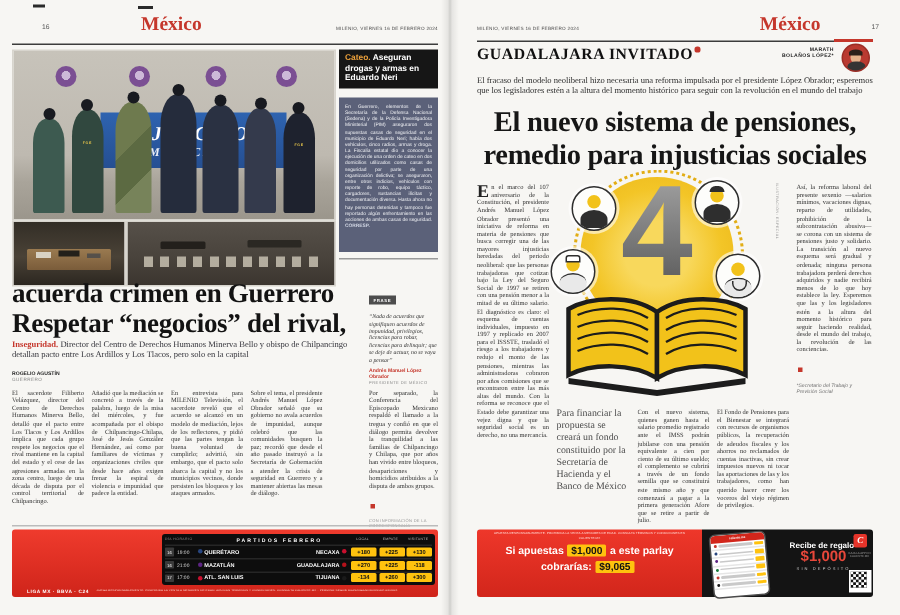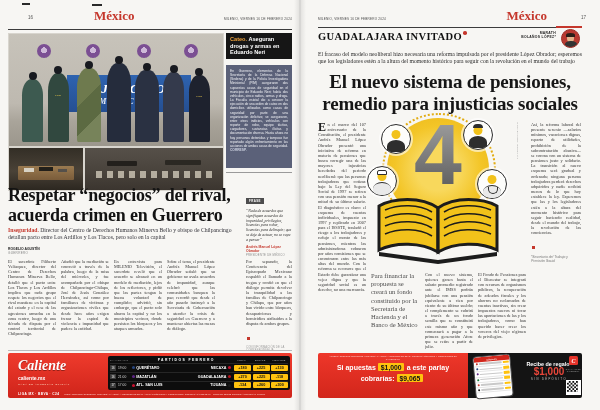--- a/index.html
+++ b/index.html
@@ -170,22 +170,22 @@
 
   <div class="abs sb-title" style="left:226px;top:33px;width:58px;">
     <span class="sb-kicker">Cateo.</span><span> Aseguran drogas y armas en Eduardo Neri</span>
   </div>
   <div class="abs sb-body" style="left:226px;top:65px;width:58px;height:95px;">
     <span>En Guerrero, elementos de la Secretaría de la Defensa Nacional (Sedena) y de la Policía Investigadora Ministerial (PIM) aseguraron dos supuestas casas de seguridad en el municipio de Eduardo Neri; había dos vehículos, cinco radios, armas y droga. La Fiscalía estatal dio a conocer la ejecución de una orden de cateo en dos domicilios utilizados como casas de seguridad por parte de una organización delictiva; se aseguraron, entre otros indicios, vehículos con reporte de robo, equipo táctico, cargadores, sustancias ilícitas y documentación diversa. Hasta ahora no hay personas detenidas y tampoco fue reportado algún enfrentamiento en las acciones de ambas casas de seguridad. </span><span class="sb-credit">CORRESP.</span>
   </div>
   <div class="abs hrule" style="left:226px;top:172px;width:66px;background:#9a9a9a;"></div>
 
   <div class="abs hl-left" style="left:8px;top:186px;width:236px;">
+    <div>acuerda crimen en Guerrero</div>
     <div>Respetar “negocios” del rival,</div>
-    <div>acuerda crimen en Guerrero</div>
   </div>
   <div class="abs" style="left:246px;top:188px;width:46px;">
     <span class="qlabel">FRASE</span>
     <div class="qtext">“Nada de acuerdos que signifiquen acuerdos de impunidad, privilegios, licencias para robar, licencias para delinquir; que se deje de actuar, no se vaya a pensar”</div>
     <div class="qauthor">Andrés Manuel López Obrador</div>
     <div class="qrole">PRESIDENTE DE MÉXICO</div>
   </div>
 
   <div class="abs deck" style="left:8px;top:227px;width:232px;">
     <span class="kicker">Inseguridad.</span><span> Director del Centro de Derechos Humanos Minerva Bello y obispo de Chilpancingo detallan pacto entre Los Ardillos y Los Tlacos, pero solo en la capital</span>
@@ -199,25 +199,20 @@
   <div class="abs bodytxt" style="left:61px;top:259px;width:48px;height:87px;overflow:hidden;">Añadió que la mediación se concretó a través de la palabra, luego de la misa del miércoles, y fue acompañada por el obispo de Chilpancingo-Chilapa, José de Jesús González Hernández, así como por familiares de víctimas y organizaciones civiles que desde hace años exigen frenar la espiral de violencia e impunidad que padece la entidad.</div>
   <div class="abs bodytxt" style="left:114px;top:259px;width:48px;height:87px;overflow:hidden;">En entrevista para MILENIO Televisión, el sacerdote reveló que el acuerdo se alcanzó en un modelo de mediación, lejos de los reflectores, y pidió que las partes tengan la buena voluntad de cumplirlo; advirtió, sin embargo, que el pacto solo abarca la capital y no los municipios vecinos, donde persisten los bloqueos y los ataques armados.</div>
   <div class="abs bodytxt" style="left:167px;top:259px;width:48px;height:87px;overflow:hidden;">Sobre el tema, el presidente Andrés Manuel López Obrador señaló que su gobierno no avala acuerdos de impunidad, aunque celebró que las comunidades busquen la paz; recordó que desde el año pasado instruyó a la Secretaría de Gobernación a atender la crisis de seguridad en Guerrero y a mantener abiertas las mesas de diálogo.</div>
   <div class="abs" style="left:246px;top:259px;width:46px;">
     <span class="bodytxt" style="display:block;">Por separado, la Conferencia del Episcopado Mexicano respaldó el llamado a la tregua y confió en que el diálogo permita devolver la tranquilidad a las familias de Chilpancingo y Chilapa, que por años han vivido entre bloqueos, desapariciones y homicidios atribuidos a la disputa de ambos grupos.</span><span class="endmark"></span>
     <div class="colnote">CON INFORMACIÓN DE LA CORRESPONSALÍA</div>
   </div>
 
   <div class="abs hrule" style="left:8px;top:350px;width:284px;background:#bbb;"></div>
   <div class="abs ad-left" style="left:8px;top:353px;width:284px;height:45px;">
-    <div class="abs" style="left:10px;top:5px;width:86px;">
-      <div class="cal-script">Caliente</div>
-      <div class="cal-domain">caliente.mx</div>
-      <div class="cal-tag">CASA DE APUESTAS OFICIAL</div>
-    </div>
     <div class="abs odds-table" style="left:100px;top:3px;width:178px;">
       <div class="ot-head">
         <span class="ot-hl">DÍA HORARIO</span>
         <span class="ot-hc">PARTIDOS FEBRERO</span>
         <span class="ot-cols">
           <span>LOCAL</span>
           <span>EMPATE</span>
           <span>VISITANTE</span>
         </span>
       </div>

